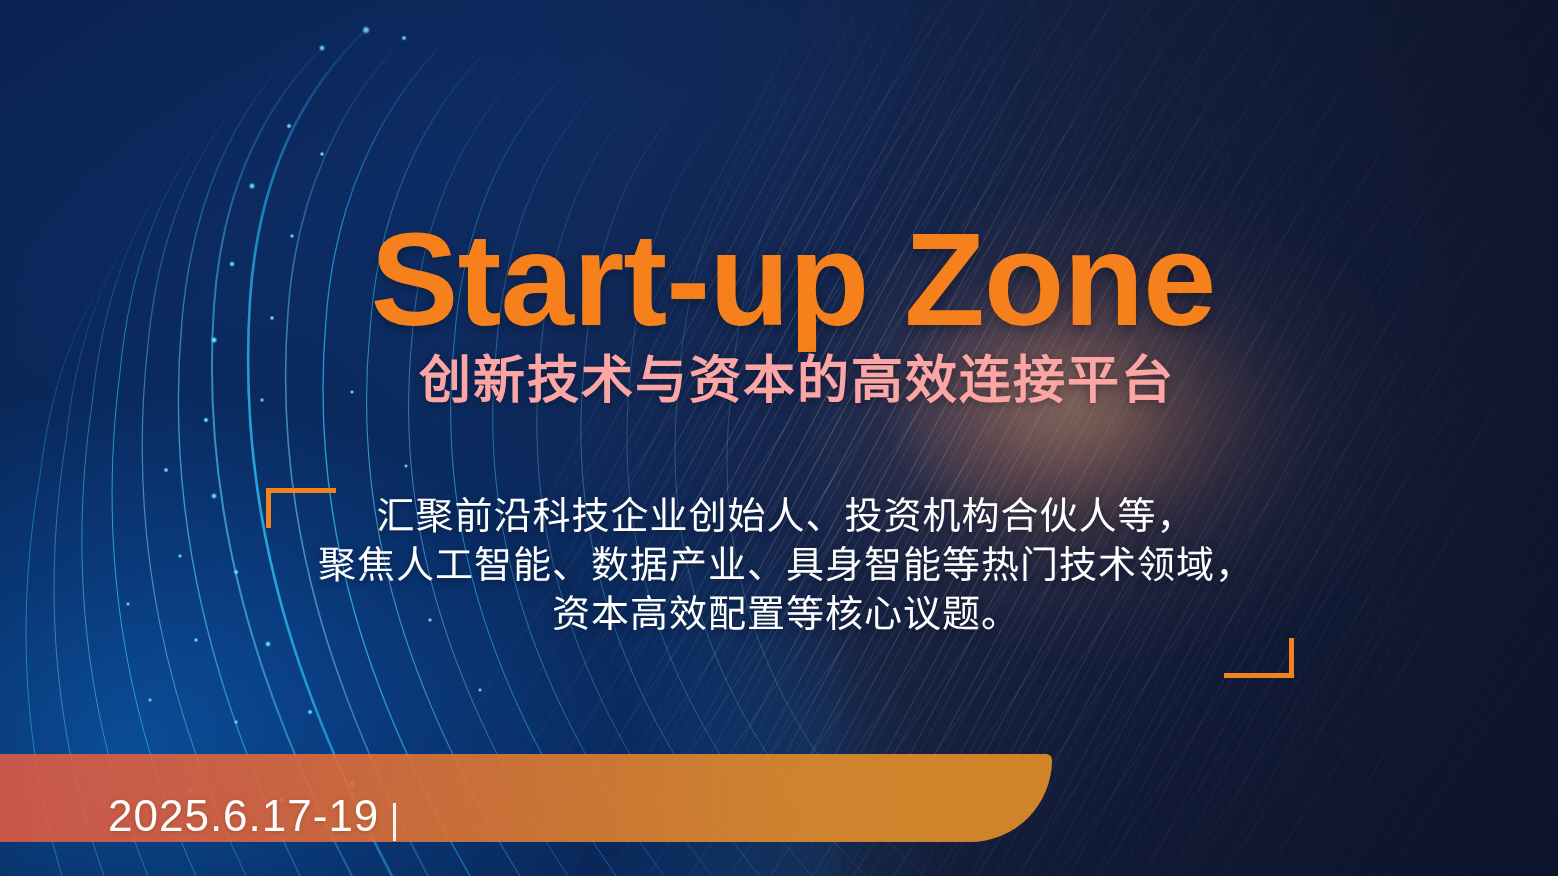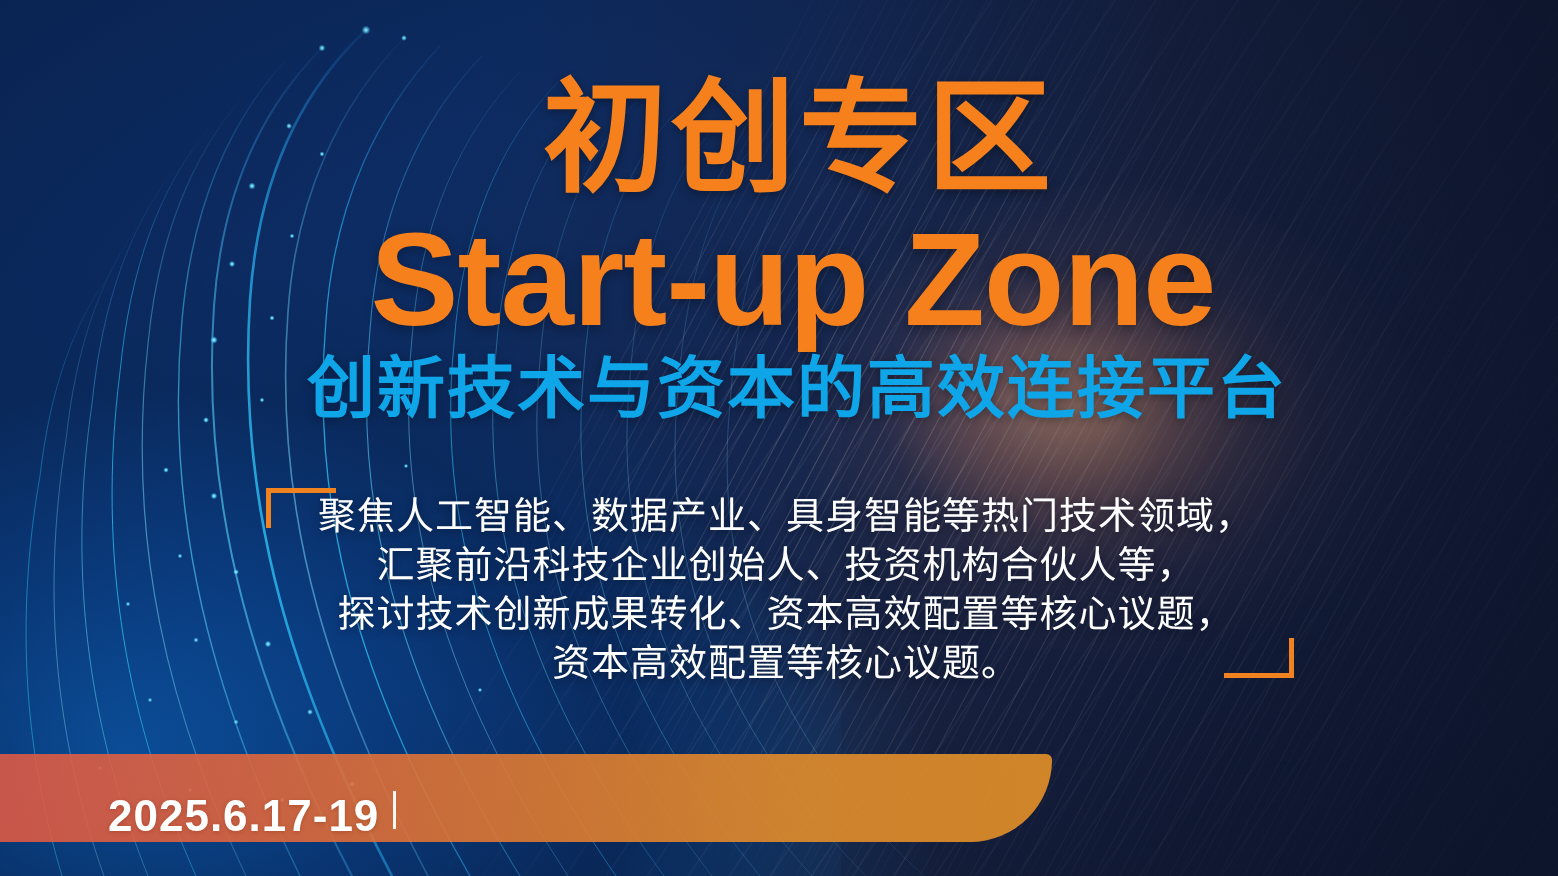--- a/index.html
+++ b/index.html
@@ -145,22 +145,22 @@
     padding-left: 24px;
     text-shadow: 0 3px 12px rgba(0,0,0,0.30);
   }
 
   .subtitle {
     position: absolute;
     left: 0;
     right: 0;
     top: 352px;
     text-align: center;
-    color: #0ea5e9;
-    font-size: 68px;
+    color: #fca5a5;
+    font-size: 52px;
     line-height: 1.08;
     font-weight: 700;
     letter-spacing: 2px;
     padding-left: 36px;
     text-shadow: 0 2px 10px rgba(0,0,0,0.35);
   }
 
   .para {
     position: absolute;
     left: 286px;
@@ -212,25 +212,25 @@
     border-top-right-radius: 6px;
     display: flex;
     align-items: center;
     overflow: hidden;
   }
 
   .footer-text {
     margin-left: 108px;
     color: #ffffff;
     font-size: 44px;
-    font-weight: 700;
+    font-weight: 400;
     letter-spacing: 1px;
     white-space: nowrap;
     display: flex;
-    align-items: flex-start;
+    align-items: flex-end;
     text-shadow: 0 1px 4px rgba(120,40,10,0.35);
     margin-top: 36px;
   }
   .footer-sep {
     display: inline-block;
     width: 3px;
     height: 38px;
     background: #ffffff;
     margin: 0 16px 0 14px;
     opacity: 0.95;
@@ -326,35 +326,33 @@
   </div>
 
   <div class="bg-glow-warm"></div>
   <div class="rays"></div>
   <div class="rays rays-wide"></div>
   <div class="bg-dark-right"></div>
   <div class="vignette"></div>
 
   <div class="content">
 
-    <div class="title-cn">初创专区</div>
 
     <div class="title-en">Start-up Zone</div>
 
     <div class="subtitle">创新技术与资本的高效连接平台</div>
 
     <div class="bracket bracket-tl">
       <i class="h"></i>
       <i class="v"></i>
     </div>
 
     <div class="para">
+      <span class="para-line">汇聚前沿科技企业创始人、投资机构合伙人等，</span>
       <span class="para-line">聚焦人工智能、数据产业、具身智能等热门技术领域，</span>
-      <span class="para-line">汇聚前沿科技企业创始人、投资机构合伙人等，</span>
-      <span class="para-line">探讨技术创新成果转化、资本高效配置等核心议题，</span>
       <span class="para-line">资本高效配置等核心议题。</span>
     </div>
 
     <div class="bracket bracket-br">
       <i class="h"></i>
       <i class="v"></i>
     </div>
 
     <div class="footer-bar">
       <div class="footer-text">

